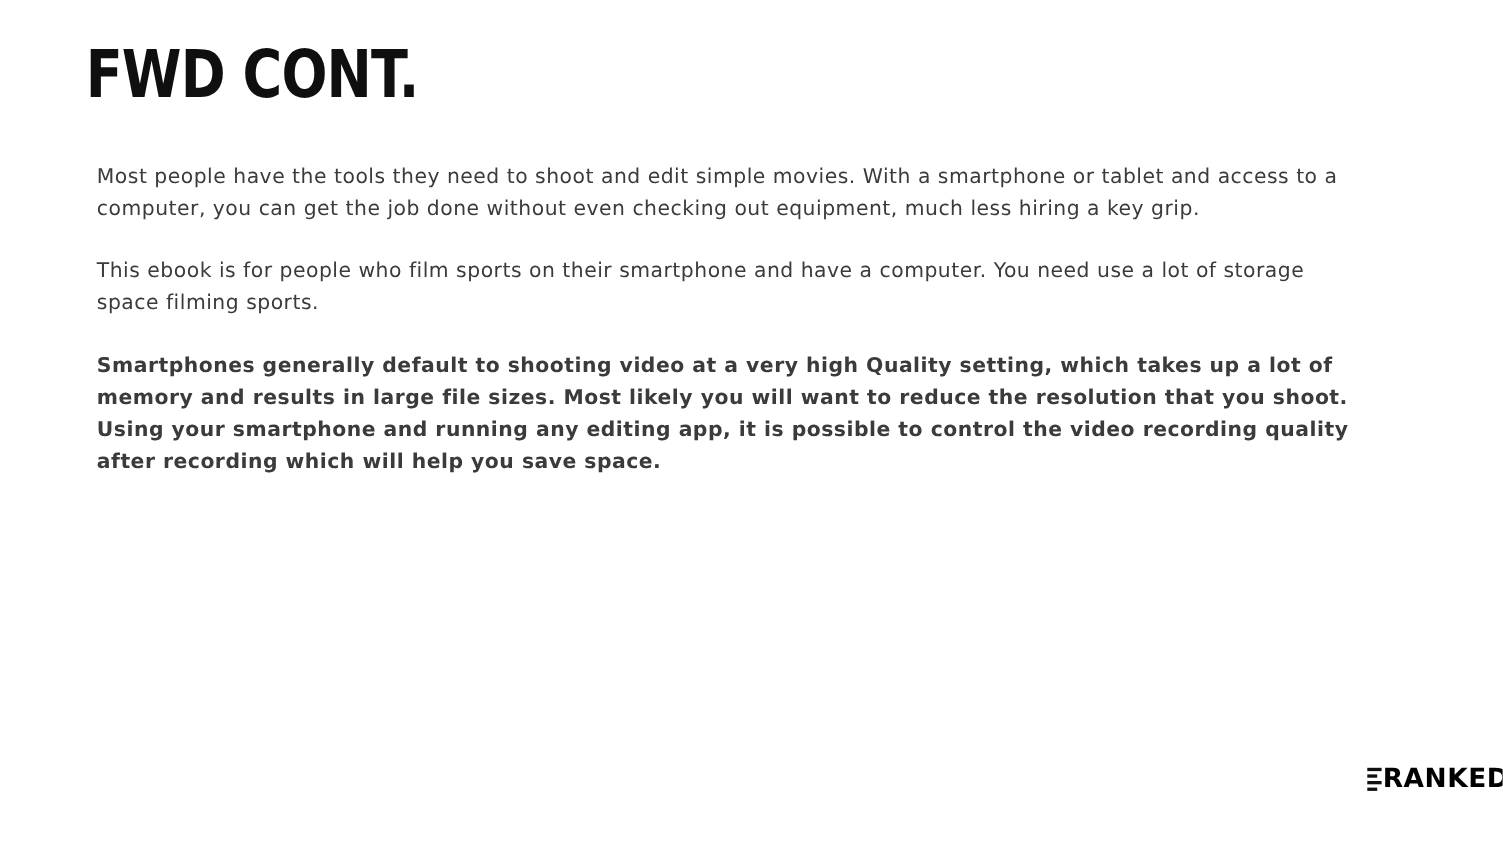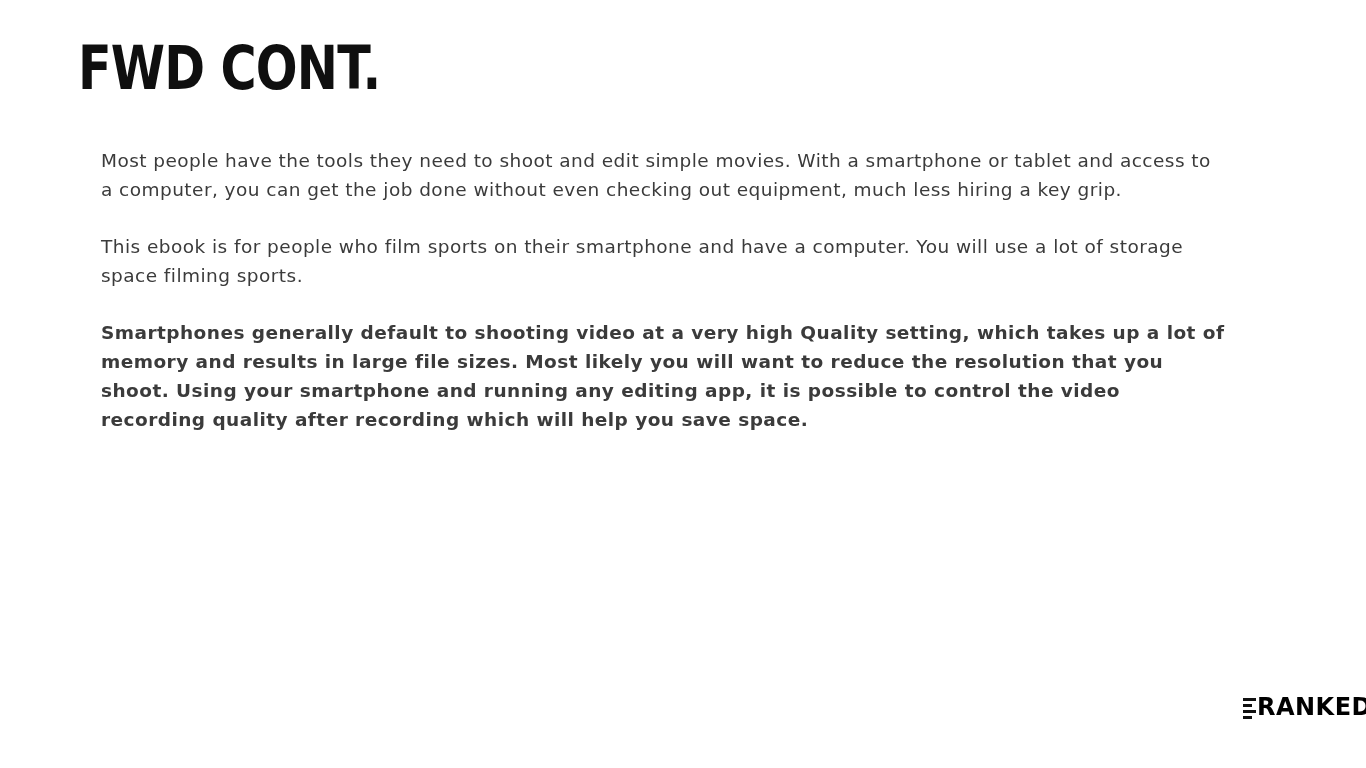--- a/index.html
+++ b/index.html
@@ -39,21 +39,21 @@
     left: 88px;
     top: 146px;
     width: 1140px;
   }
   .para {
     font-family: "DejaVu Sans", sans-serif;
     font-size: 18.5px;
     line-height: 29px;
     color: #3b3b3b;
     letter-spacing: 0.45px;
-    margin: 0 0 28px 13px;
+    margin: 0 0 28px 0;
     text-align: left;
   }
   .para:last-child {
     margin-bottom: 0;
     font-weight: bold;
   }
   .logo {
     position: absolute;
     right: 42px;
     bottom: 48px;
@@ -90,21 +90,21 @@
 </style>
 </head>
 <body>
 
 <div class="slide">
 
   <div class="slide-title">FWD CONT.</div>
 
   <div class="body-copy">
     <p class="para">Most people have the tools they need to shoot and edit simple movies. With a smartphone or tablet and access to a computer, you can get the job done without even checking out equipment, much less hiring a key grip.</p>
-    <p class="para">This ebook is for people who film sports on their smartphone and have a computer. You will use a lot of storage space filming sports.</p>
+    <p class="para">This ebook is for people who film sports on their smartphone and have a computer. You need use a lot of storage space filming sports.</p>
     <p class="para">Smartphones generally default to shooting video at a very high Quality setting, which takes up a lot of memory and results in large file sizes. Most likely you will want to reduce the resolution that you shoot. Using your smartphone and running any editing app, it is possible to control the video recording quality after recording which will help you save space.</p>
   </div>
 
   <div class="logo">
     <span class="logo-mark">
       <span class="bar"></span>
       <span class="bar short"></span>
       <span class="bar"></span>
       <span class="bar short"></span>
     </span>

